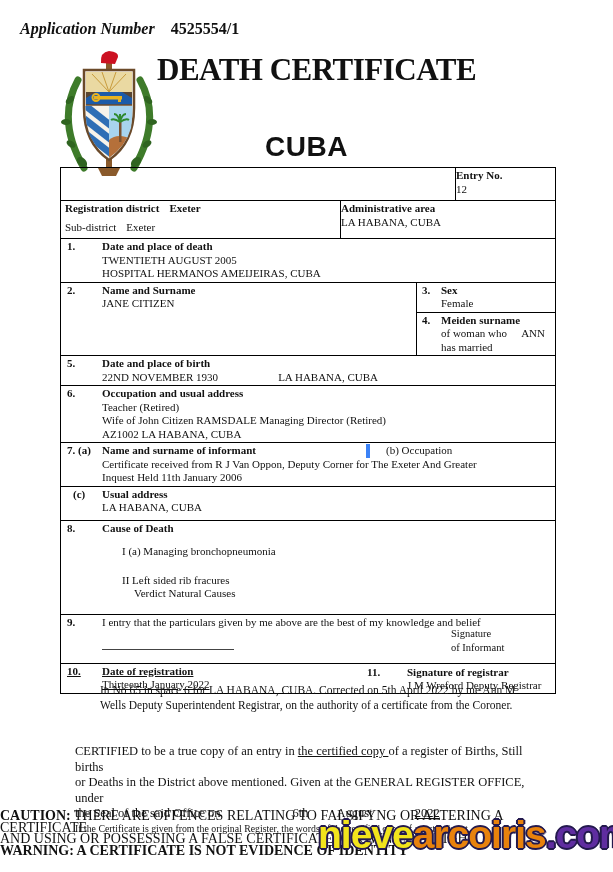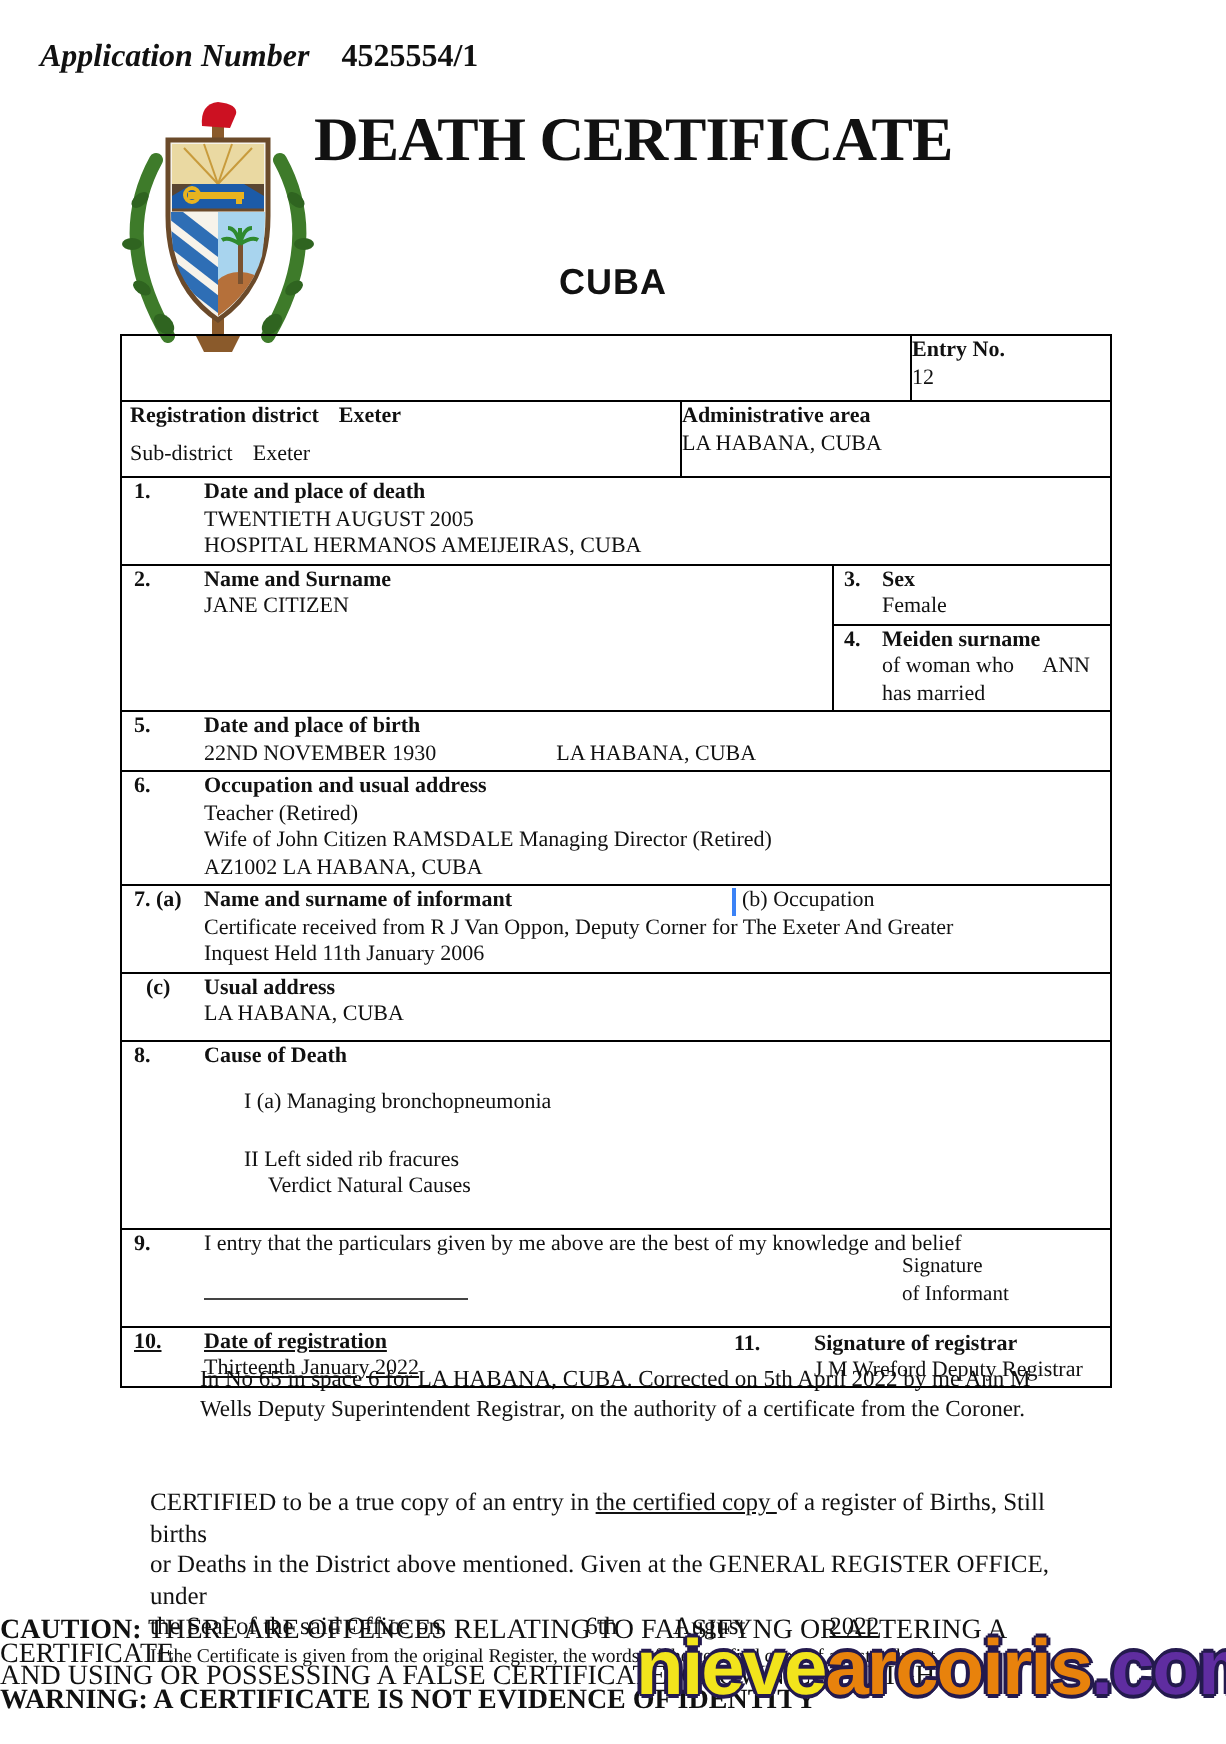--- a/index.html
+++ b/index.html
@@ -8,21 +8,21 @@
     font-family:"Liberation Serif", serif; color:#111; overflow:hidden;
   }
   .bold{font-weight:bold;}
   
   .app-line{position:absolute; left:20px; top:20px; font-size:16px;}
   .app-label{font-style:italic; font-weight:bold;}
   .app-num{margin-left:16px; font-weight:bold;}
   .crest{position:absolute; left:56px; top:48px; width:106px; height:130px;}
   .title{position:absolute; left:157px; top:52px; font-size:31px; font-weight:bold; letter-spacing:-0.5px;}
   .country{position:absolute; left:0; top:131px; width:613px; text-align:center;
-           font-family:"Liberation Sans", sans-serif; font-size:18px; font-weight:bold; letter-spacing:0.5px;}
+           font-family:"Liberation Sans", sans-serif; font-size:28px; font-weight:bold; letter-spacing:0.5px;}
   
   table.cert{position:absolute; left:60px; top:167px; width:495px; border-collapse:collapse; table-layout:fixed;}
   table.cert td{border:1px solid #000; vertical-align:top; padding:1px 2px 1px 0; font-size:11px; line-height:13.5px;}
   .rowflex{display:flex; align-items:flex-start;}
   .num{flex:0 0 35px; padding-left:6px; font-weight:bold;}
   .num-c{flex:0 0 29px; padding-left:12px; font-weight:bold;}
   .num-sm{flex:0 0 19px; padding-left:5px; font-weight:bold;}
   .content{flex:1; min-width:0;}
   .pad4{padding-left:4px;}
   .regdist{display:flex; flex-direction:column; justify-content:space-between; height:32px; padding-left:4px;}
@@ -30,21 +30,21 @@
   .place-gap{margin-left:60px;}
   .cause-lines{margin-left:20px;}
   .cause-gap1{margin-top:10px;}
   .cause-gap2{margin-top:15px;}
   .verdict{margin-left:12px;}
   .sig-cell{position:relative; height:46px;}
   .sig-line{margin-left:41px; margin-top:20px; width:132px; border-bottom:1px solid #444;}
   .sig-right{position:absolute; left:390px; top:11px; font-size:10.5px; line-height:14px;}
   .r7head{display:flex;align-items:flex-end;}
   .r7label{flex:0 0 264px; font-weight:bold;}
-  .r7b{flex:1; border-left:2px solid #3b82f6; padding-left:3px;}
+  .r7b{flex:1; border-left:4px solid #3b82f6; padding-left:16px;}
   .r7lines{margin-left:41px;}
   .rowk{position:relative;text-decoration:underline;}
   .rowk-right{position:absolute; left:306px; top:1px; display:flex; width:188px;}
   .num-k{flex:0 0 40px; padding-left:0; font-weight:bold;}
   .meiden-line{display:flex; justify-content:space-between; padding-right:8px;}
   
   .correction{position:absolute; left:100px; top:683px; width:420px; font-size:11.5px; line-height:14.5px;}
   .certified{position:absolute; left:75px; top:744px; width:470px; font-size:12.5px; line-height:15.5px;}
   .u{text-decoration:underline;}
   .seal-line{display:flex;}

